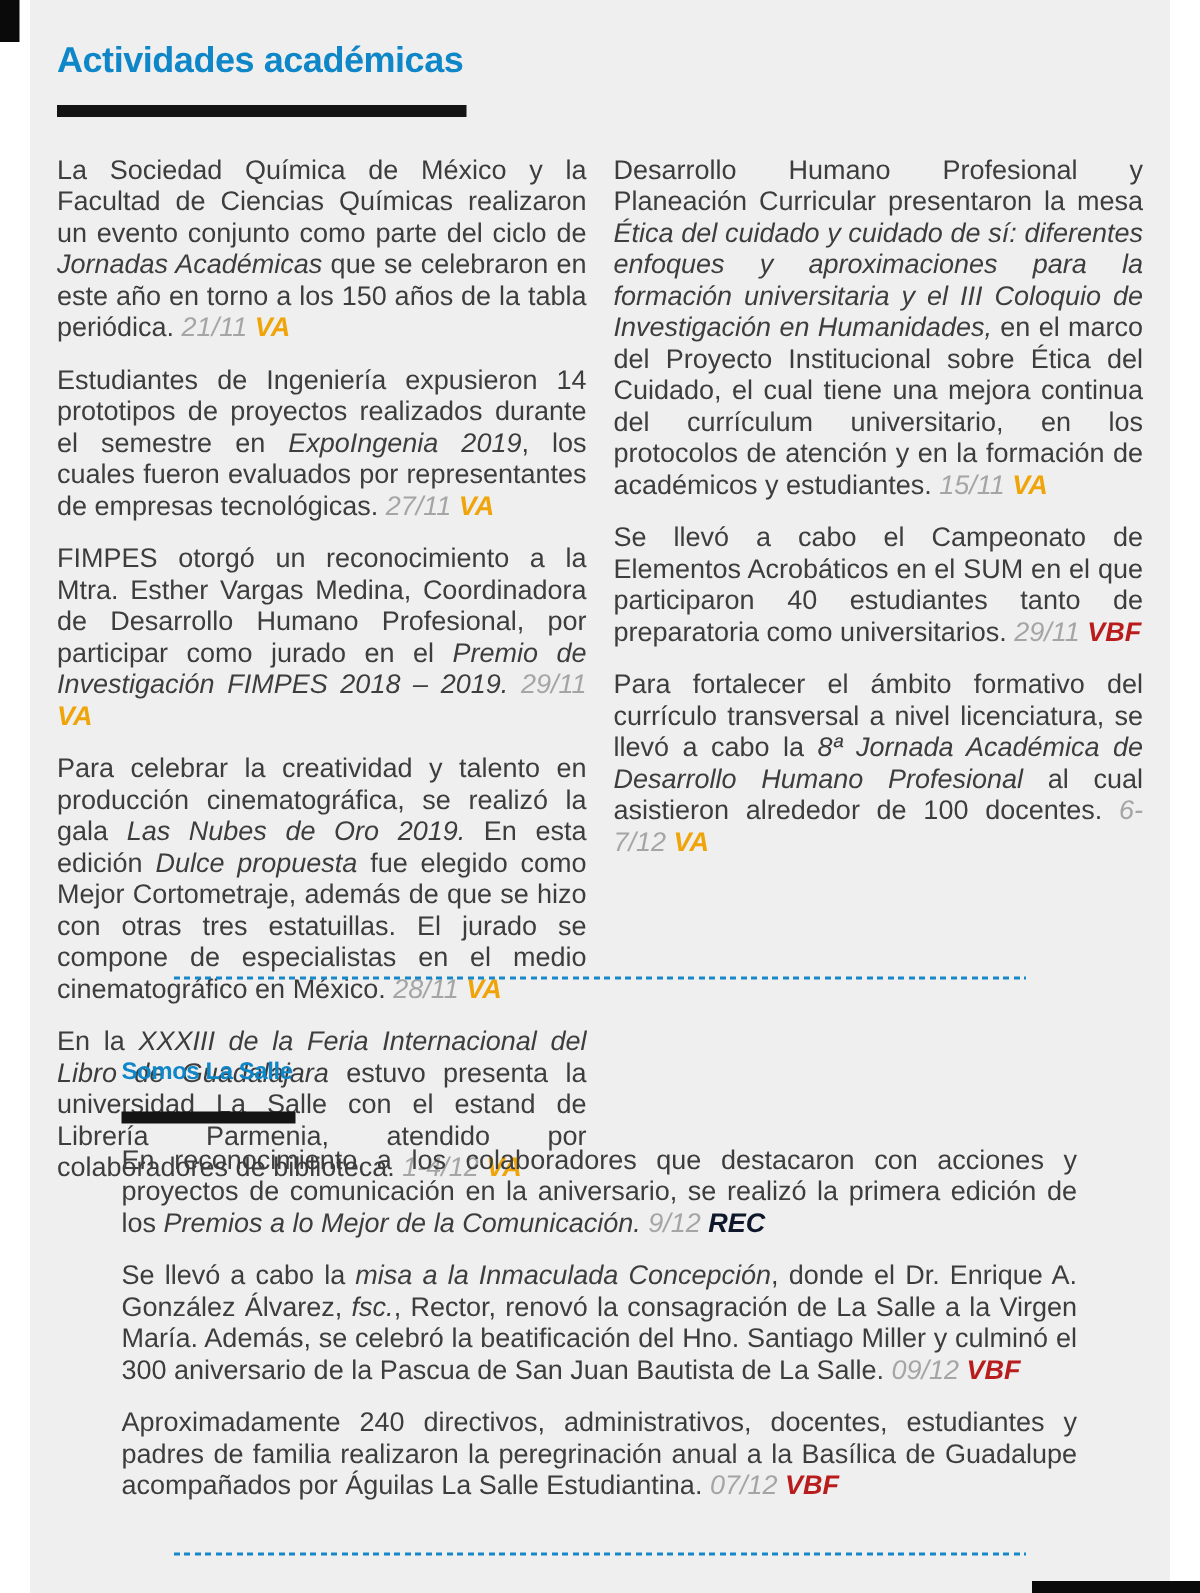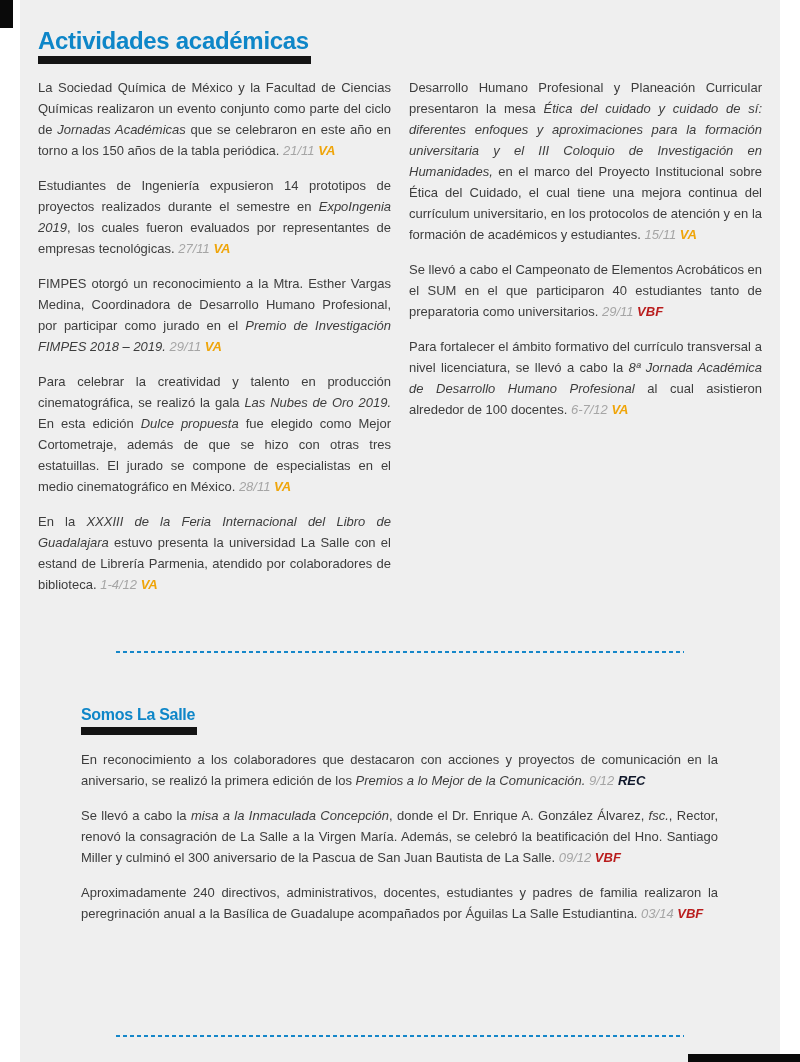--- a/index.html
+++ b/index.html
@@ -10,33 +10,33 @@
   }
   .page { position:relative; width:800px; height:1062px; overflow:hidden; background:#ffffff; }
   .page-bg { position:absolute; top:0; bottom:0; left:20px; right:20px; background:#efefef; }
   .mark-tl { position:absolute; top:0; left:0; width:13px; height:28px; background:#0a0a0a; }
   .mark-br { position:absolute; bottom:0; right:0; width:112px; height:8px; background:#0a0a0a; }
 
   .section-acad { position:absolute; top:28px; left:38px; width:724px; }
   .section-somos { position:absolute; top:706px; left:81px; width:637px; }
 
   .sec-title {
-    display:inline-block; margin:0; padding:0 2px 3px 0;
+    display:inline-block; margin:0; padding:0 2px 17px 0;
     color:#0e86c8; font-size:24px; font-weight:bold; letter-spacing:-0.3px;
     border-bottom:8px solid #141414; line-height:1.05;
   }
   .section-somos .sec-title { font-size:16px; border-bottom-width:8px; }
 
   .cols { display:flex; gap:18px; margin-top:13px; }
   .col { flex:1; min-width:0; }
   .somos-body { margin-top:14px; }
 
   .para {
-    margin:0 0 14px 0; text-align:justify;
-    font-size:13px; line-height:21px; color:#3d3d3d;
+    margin:12px 0 14px 0; text-align:justify;
+    font-size:18px; line-height:21px; color:#3d3d3d;
     hyphens:auto; -webkit-hyphens:auto;
   }
   .run-n { font-style:normal; }
   .run-i { font-style:italic; }
   .run-d { font-style:italic; color:#a5a5a5; }
   .run-t { font-style:italic; font-weight:bold; }
   .tag-va  { color:#efa50a; }
   .tag-vbf { color:#b91c1c; }
   .tag-rec { color:#0f172a; }
 
@@ -73,18 +73,18 @@
     </div>
   </section>
 
   <div class="divider divider-1"></div>
 
   <section class="section-somos">
     <h2 class="sec-title">Somos La Salle</h2>
     <div class="somos-body">
         <p class="para"><span class="run-n">En reconocimiento a los colaboradores que destacaron con acciones y proyectos de comunicación en la aniversario, se realizó la primera edición de los </span><span class="run-i">Premios a lo Mejor de la Comunicación.</span><span class="run-n"> </span><span class="run-d">9/12 </span><span class="run-t tag-rec">REC</span></p>
         <p class="para"><span class="run-n">Se llevó a cabo la </span><span class="run-i">misa a la Inmaculada Concepción</span><span class="run-n">, donde el Dr. Enrique A. González Álvarez, </span><span class="run-i">fsc.</span><span class="run-n">, Rector, renovó la consagración de La Salle a la Virgen María. Además, se celebró la beatificación del Hno. Santiago Miller y culminó el 300 aniversario de la Pascua de San Juan Bautista de La Salle. </span><span class="run-d">09/12 </span><span class="run-t tag-vbf">VBF</span></p>
-        <p class="para"><span class="run-n">Aproximadamente 240 directivos, administrativos, docentes, estudiantes y padres de familia realizaron la peregrinación anual a la Basílica de Guadalupe acompañados por Águilas La Salle Estudiantina. </span><span class="run-d">03/14 </span><span class="run-t tag-vbf">VBF</span></p>
+        <p class="para"><span class="run-n">Aproximadamente 240 directivos, administrativos, docentes, estudiantes y padres de familia realizaron la peregrinación anual a la Basílica de Guadalupe acompañados por Águilas La Salle Estudiantina. </span><span class="run-d">07/12 </span><span class="run-t tag-vbf">VBF</span></p>
       </div>
   </section>
 
   <div class="divider divider-2"></div>
 </div>
 
 </body></html>

